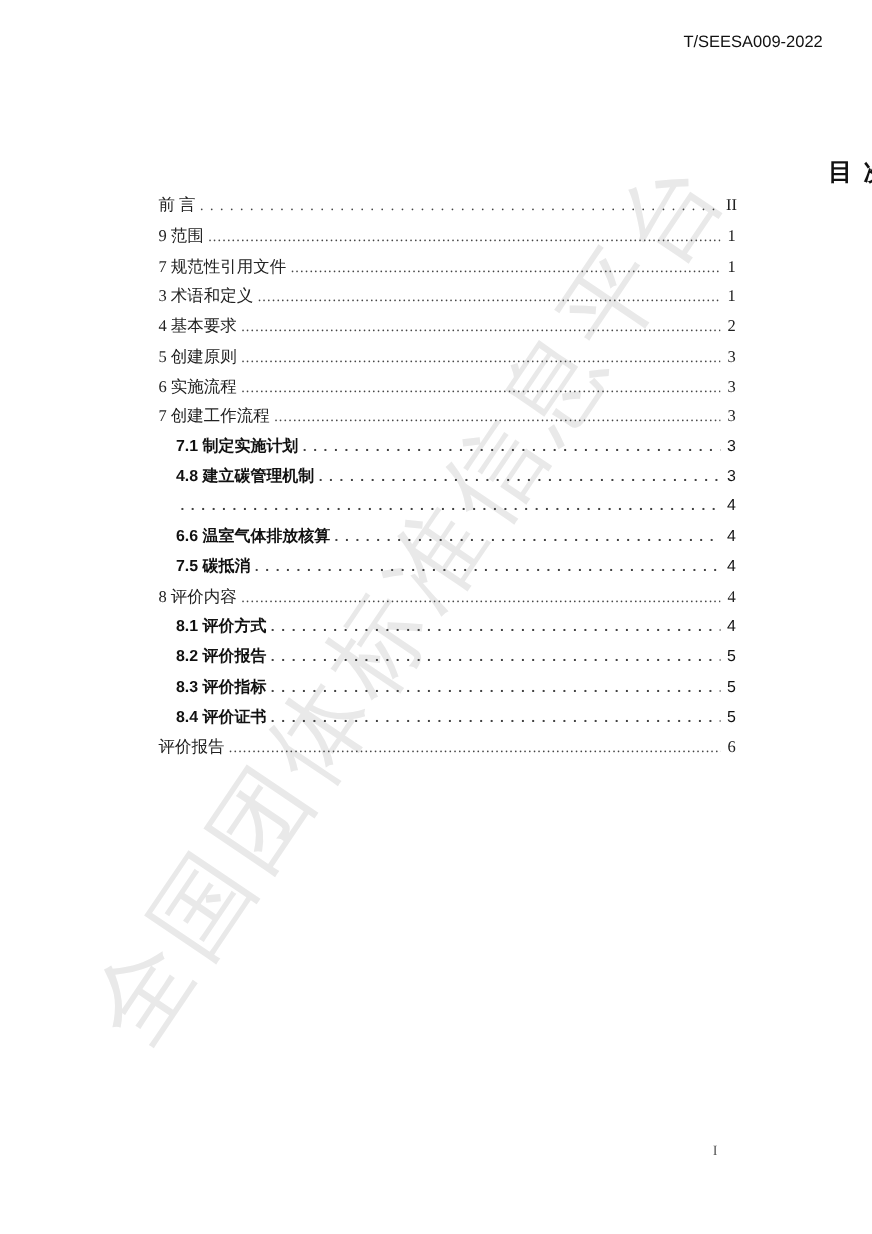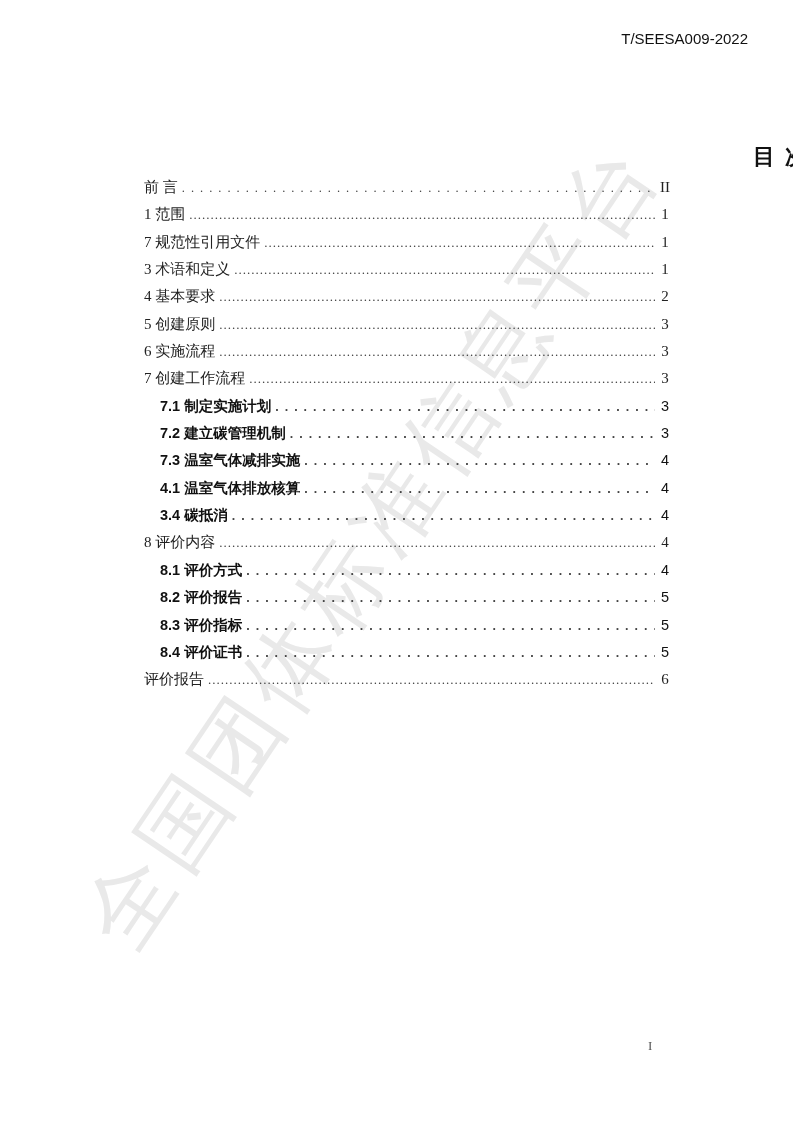--- a/index.html
+++ b/index.html
@@ -116,21 +116,21 @@
 
   <h1 class="title">目 次</h1>
 
   <div class="toc" id="toc">
       <div class="toc-row front">
         <span class="label">前 言</span>
         <span class="leader"></span>
         <span class="num">II</span>
       </div>
       <div class="toc-row chapter">
-        <span class="label">1 范围</span>
+        <span class="label">9 范围</span>
         <span class="leader"></span>
         <span class="num">1</span>
       </div>
       <div class="toc-row chapter">
         <span class="label">7 规范性引用文件</span>
         <span class="leader"></span>
         <span class="num">1</span>
       </div>
       <div class="toc-row chapter">
         <span class="label">3 术语和定义</span>
@@ -156,36 +156,35 @@
         <span class="label">7 创建工作流程</span>
         <span class="leader"></span>
         <span class="num">3</span>
       </div>
       <div class="toc-row sub">
         <span class="label">7.1 制定实施计划</span>
         <span class="leader"></span>
         <span class="num">3</span>
       </div>
       <div class="toc-row sub">
-        <span class="label">7.2 建立碳管理机制</span>
-        <span class="leader"></span>
-        <span class="num">3</span>
-      </div>
-      <div class="toc-row sub">
-        <span class="label">7.3 温室气体减排实施</span>
-        <span class="leader"></span>
-        <span class="num">4</span>
-      </div>
-      <div class="toc-row sub">
-        <span class="label">4.1 温室气体排放核算</span>
-        <span class="leader"></span>
-        <span class="num">4</span>
-      </div>
-      <div class="toc-row sub">
-        <span class="label">3.4 碳抵消</span>
+        <span class="label">4.8 建立碳管理机制</span>
+        <span class="leader"></span>
+        <span class="num">3</span>
+      </div>
+      <div class="toc-row sub">
+        <span class="leader"></span>
+        <span class="num">4</span>
+      </div>
+      <div class="toc-row sub">
+        <span class="label">6.6 温室气体排放核算</span>
+        <span class="leader"></span>
+        <span class="num">4</span>
+      </div>
+      <div class="toc-row sub">
+        <span class="label">7.5 碳抵消</span>
         <span class="leader"></span>
         <span class="num">4</span>
       </div>
       <div class="toc-row chapter">
         <span class="label">8 评价内容</span>
         <span class="leader"></span>
         <span class="num">4</span>
       </div>
       <div class="toc-row sub">
         <span class="label">8.1 评价方式</span>

